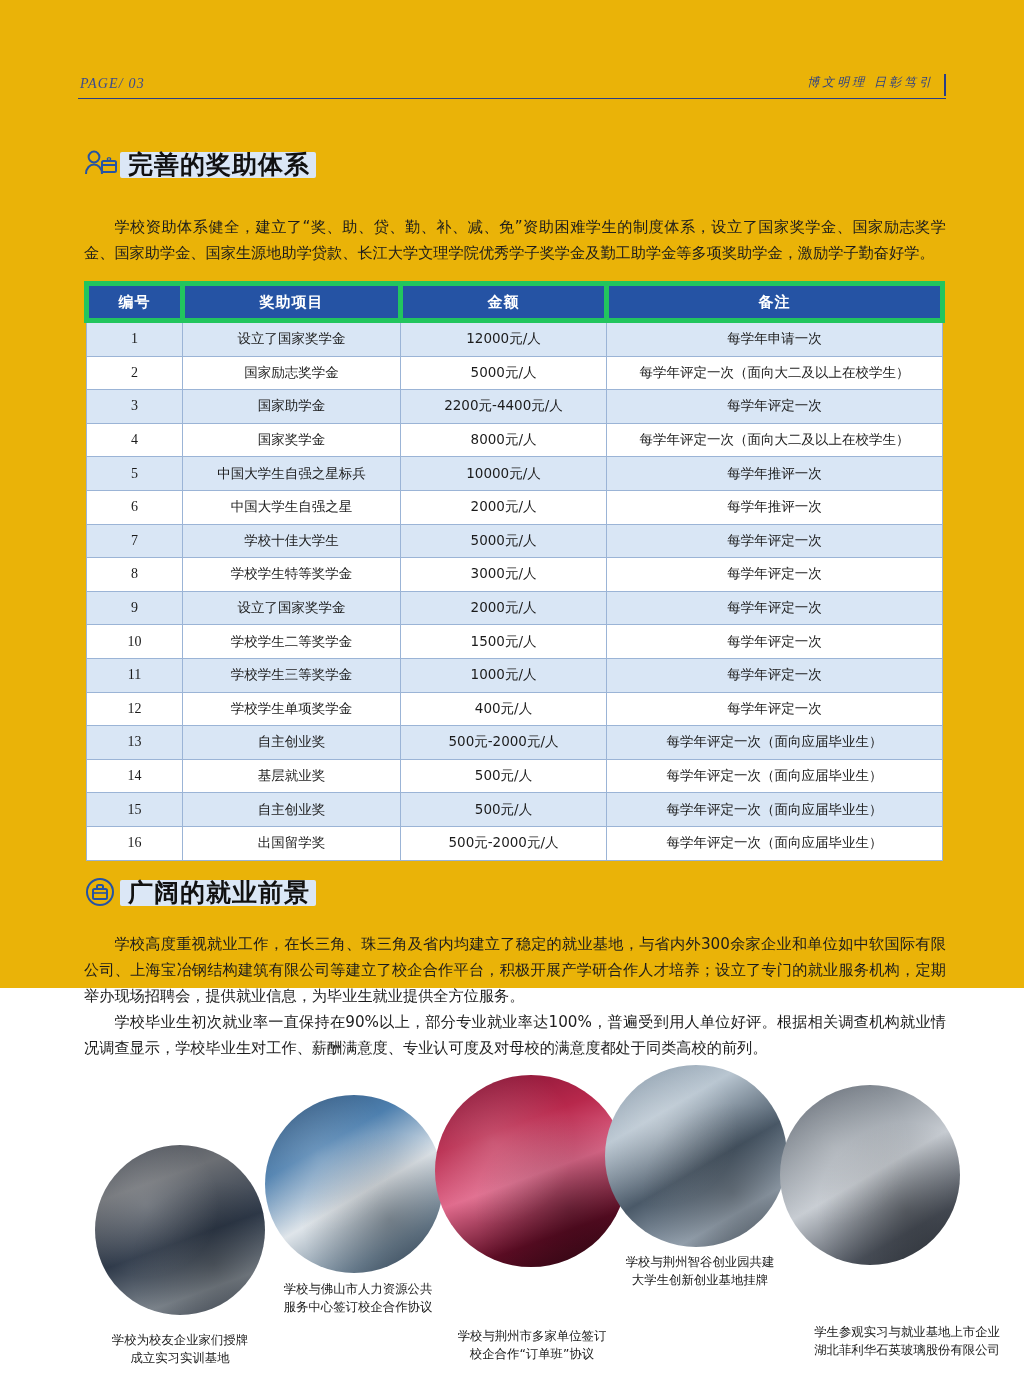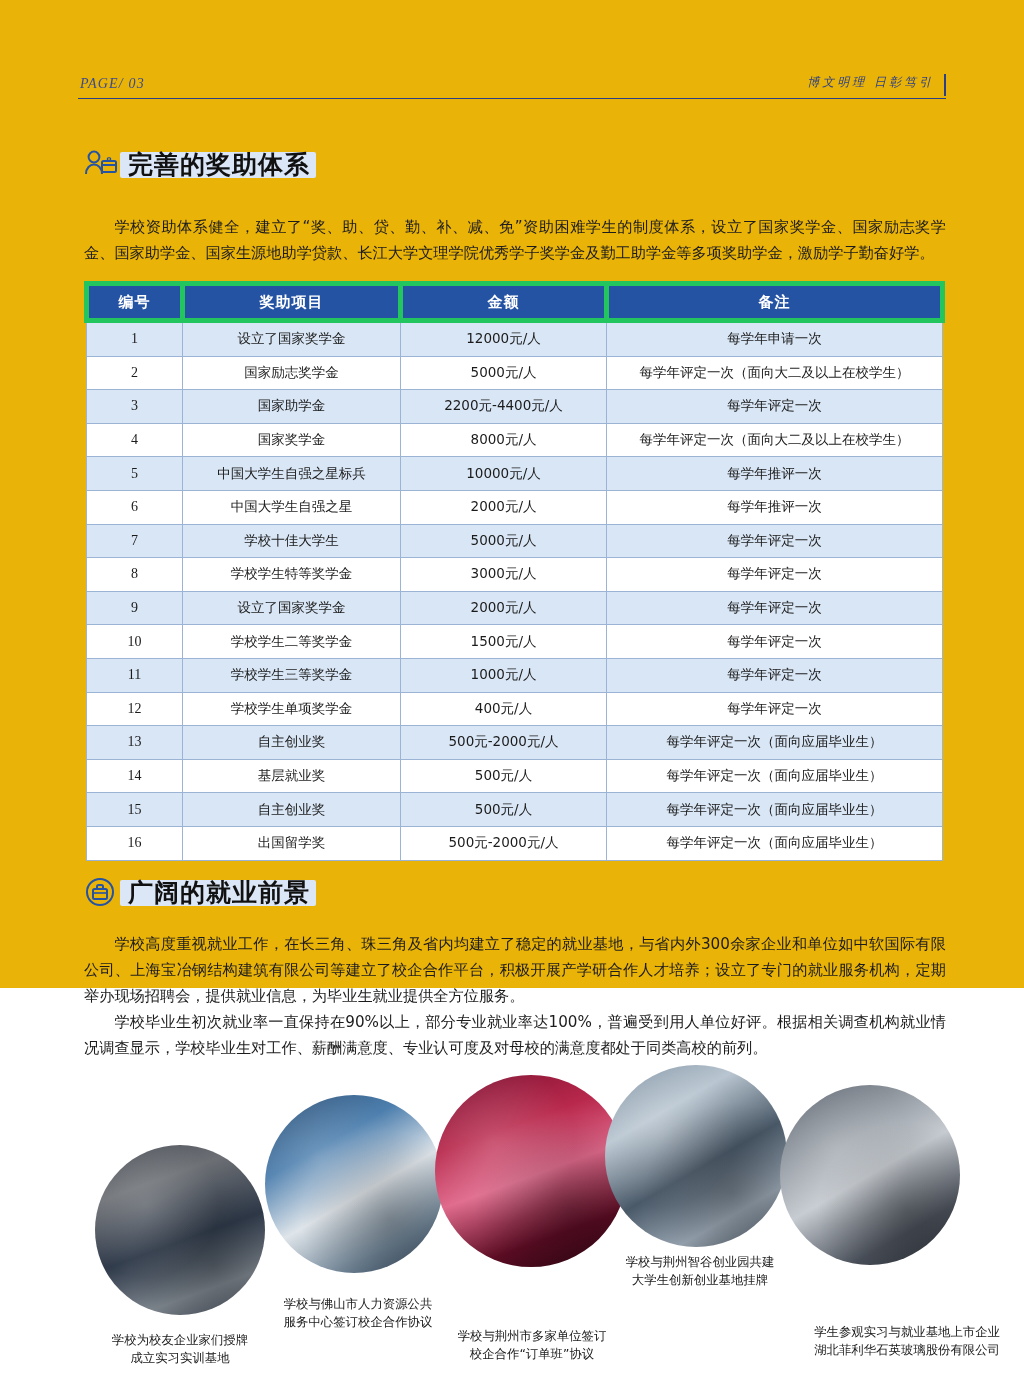--- a/index.html
+++ b/index.html
@@ -356,21 +356,21 @@
 
     <div class="photo ph1" style="left:15px; top:90px; width:170px; height:170px;">
       <div class="ph-overlay"></div>
     </div>
     <div class="cap" style="left:0px; top:276px; width:200px;">学校为校友企业家们授牌
 成立实习实训基地</div>
 
     <div class="photo ph2" style="left:185px; top:40px; width:178px; height:178px;">
       <div class="ph-overlay"></div>
     </div>
-    <div class="cap" style="left:180px; top:225px; width:196px;margin-top:15px;">学校与佛山市人力资源公共
+    <div class="cap" style="left:180px; top:225px; width:196px;">学校与佛山市人力资源公共
 服务中心签订校企合作协议</div>
 
     <div class="photo ph3" style="left:355px; top:20px; width:192px; height:192px;">
       <div class="ph-overlay"></div>
     </div>
     <div class="cap" style="left:350px; top:272px; width:204px;">学校与荆州市多家单位签订
 校企合作“订单班”协议</div>
 
     <div class="photo ph4" style="left:525px; top:10px; width:182px; height:182px;">
       <div class="ph-overlay"></div>

